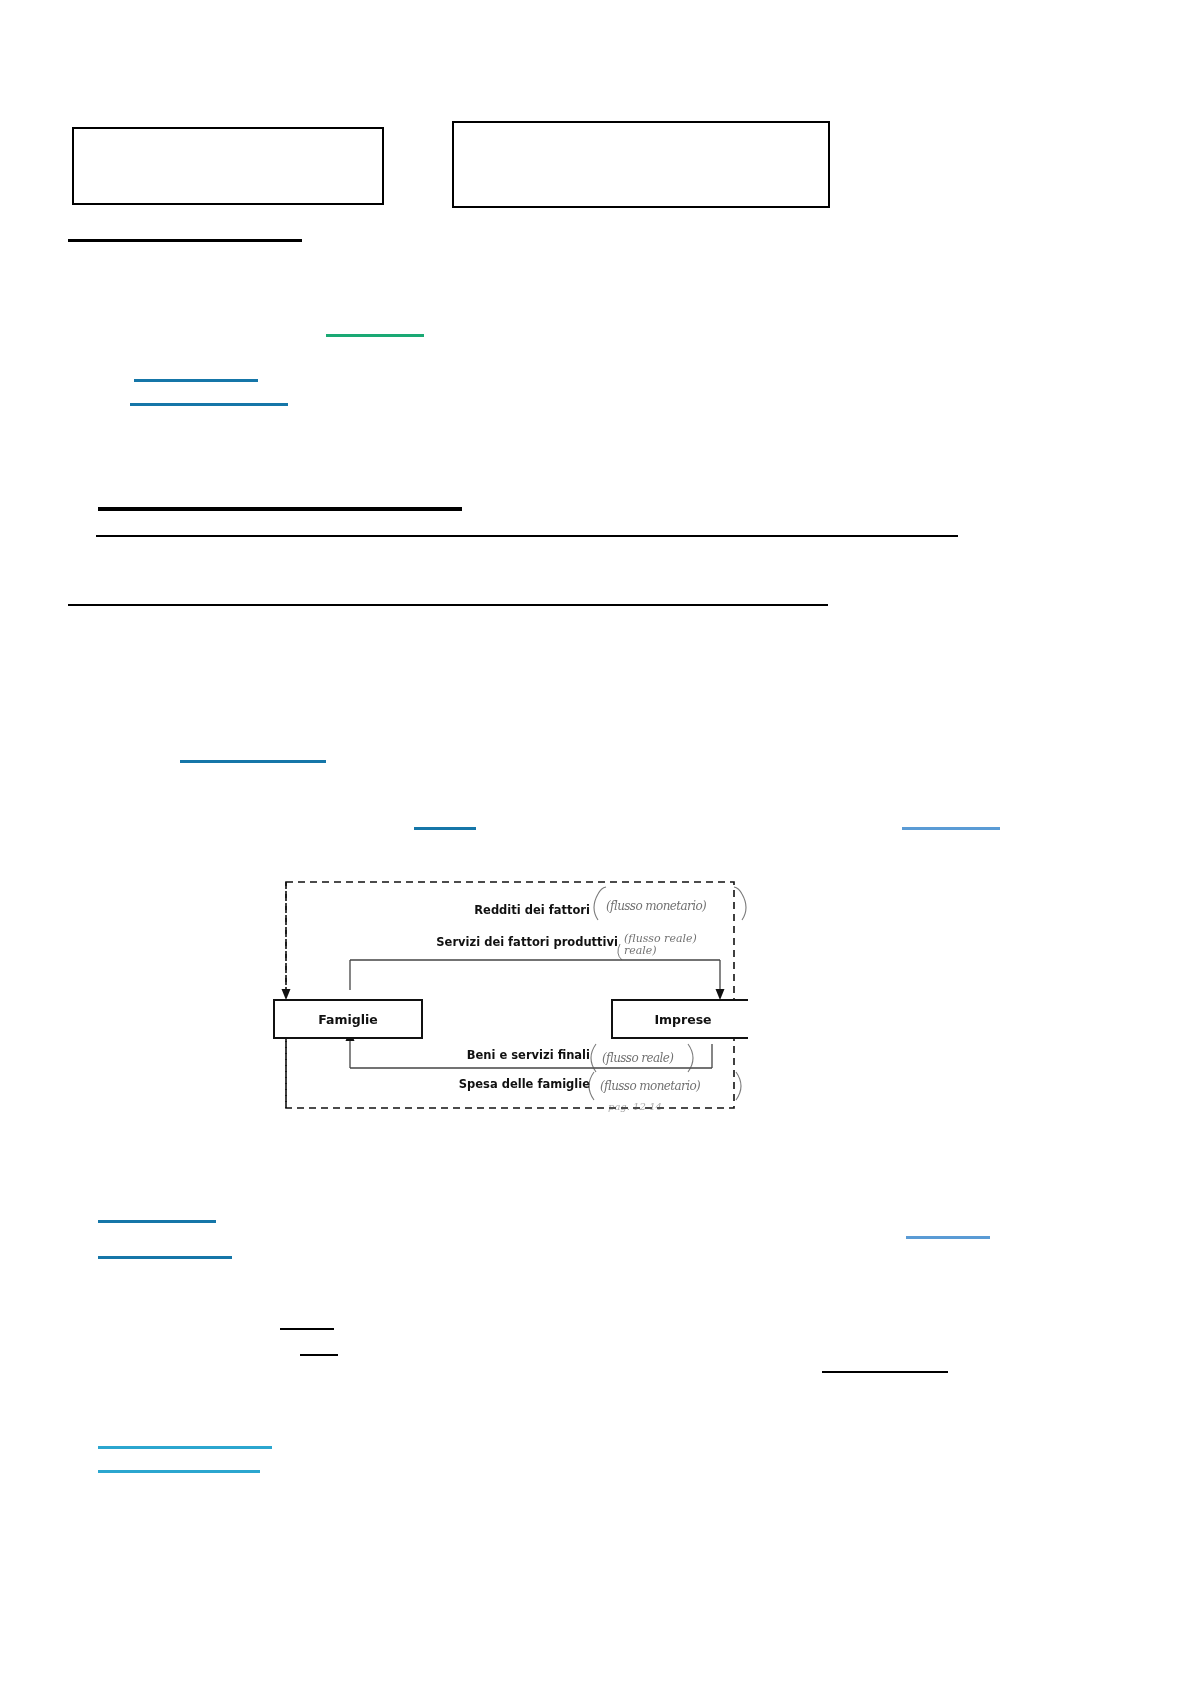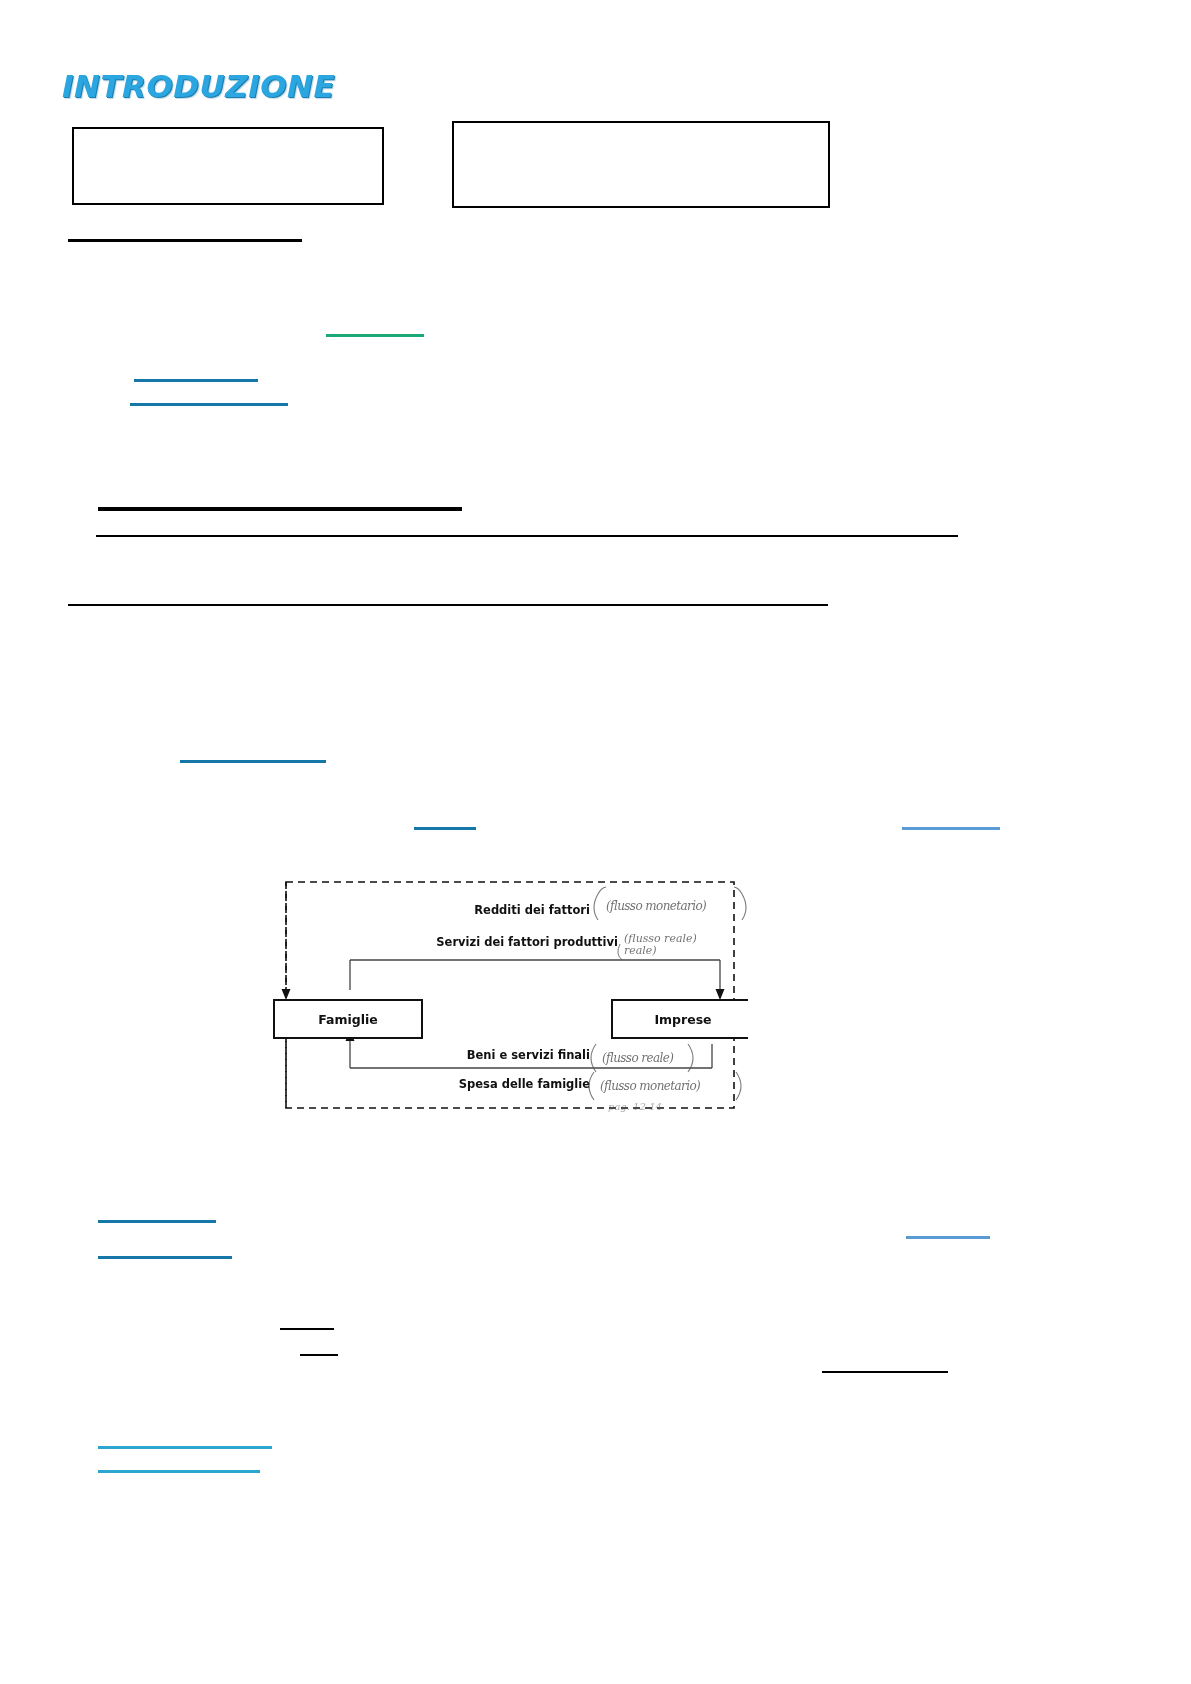--- a/index.html
+++ b/index.html
@@ -69,21 +69,20 @@
     font-family: "DejaVu Sans", sans-serif;
     font-weight: bold;
     fill: #111111;
   }
 </style>
 </head>
 <body>
 
 <div id="page">
 
-  <div id="doc-title">INTRODUZIONE</div>
 
   <div class="empty-box" id="box-left"></div>
   <div class="empty-box" id="box-right"></div>
 
   <div id="rules-layer">
       <div class="rule" style="left: 68px; top: 239px; width: 234px; height: 3px; background: rgb(0, 0, 0);"></div>
       <div class="rule" style="left: 326px; top: 334px; width: 98px; height: 3px; background: rgb(26, 169, 116);"></div>
       <div class="rule" style="left: 134px; top: 379px; width: 124px; height: 3px; background: rgb(21, 118, 168);"></div>
       <div class="rule" style="left: 130px; top: 403px; width: 158px; height: 3px; background: rgb(21, 118, 168);"></div>
       <div class="rule" style="left: 98px; top: 507px; width: 364px; height: 4px; background: rgb(0, 0, 0);"></div>

